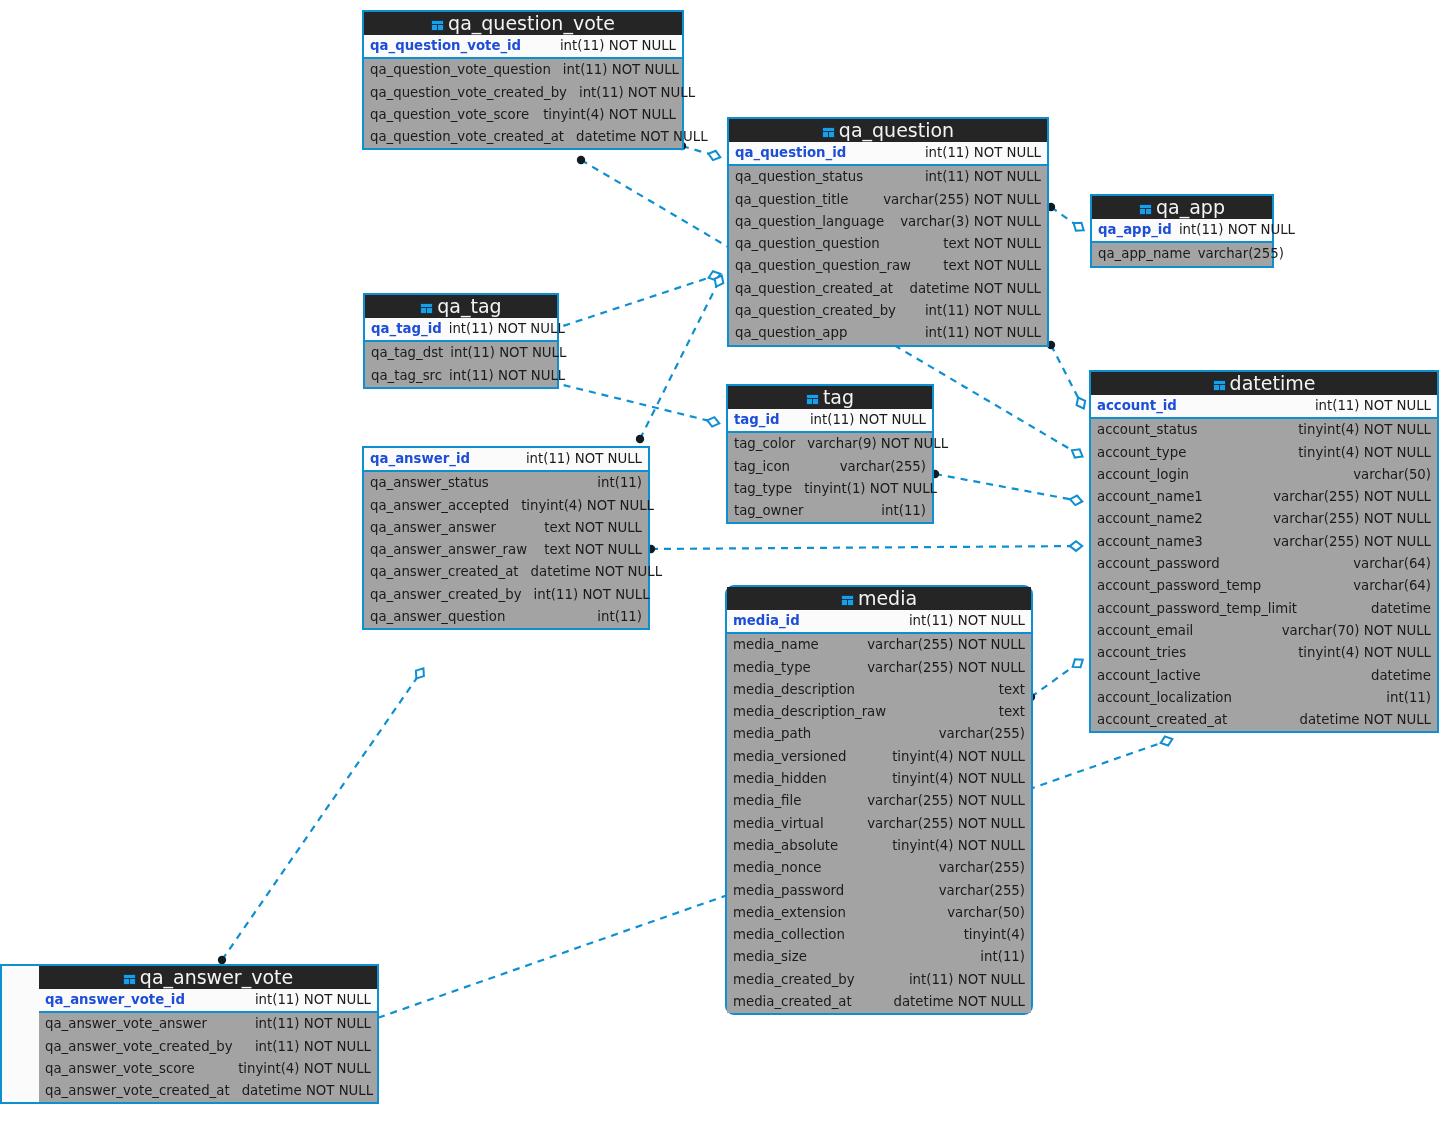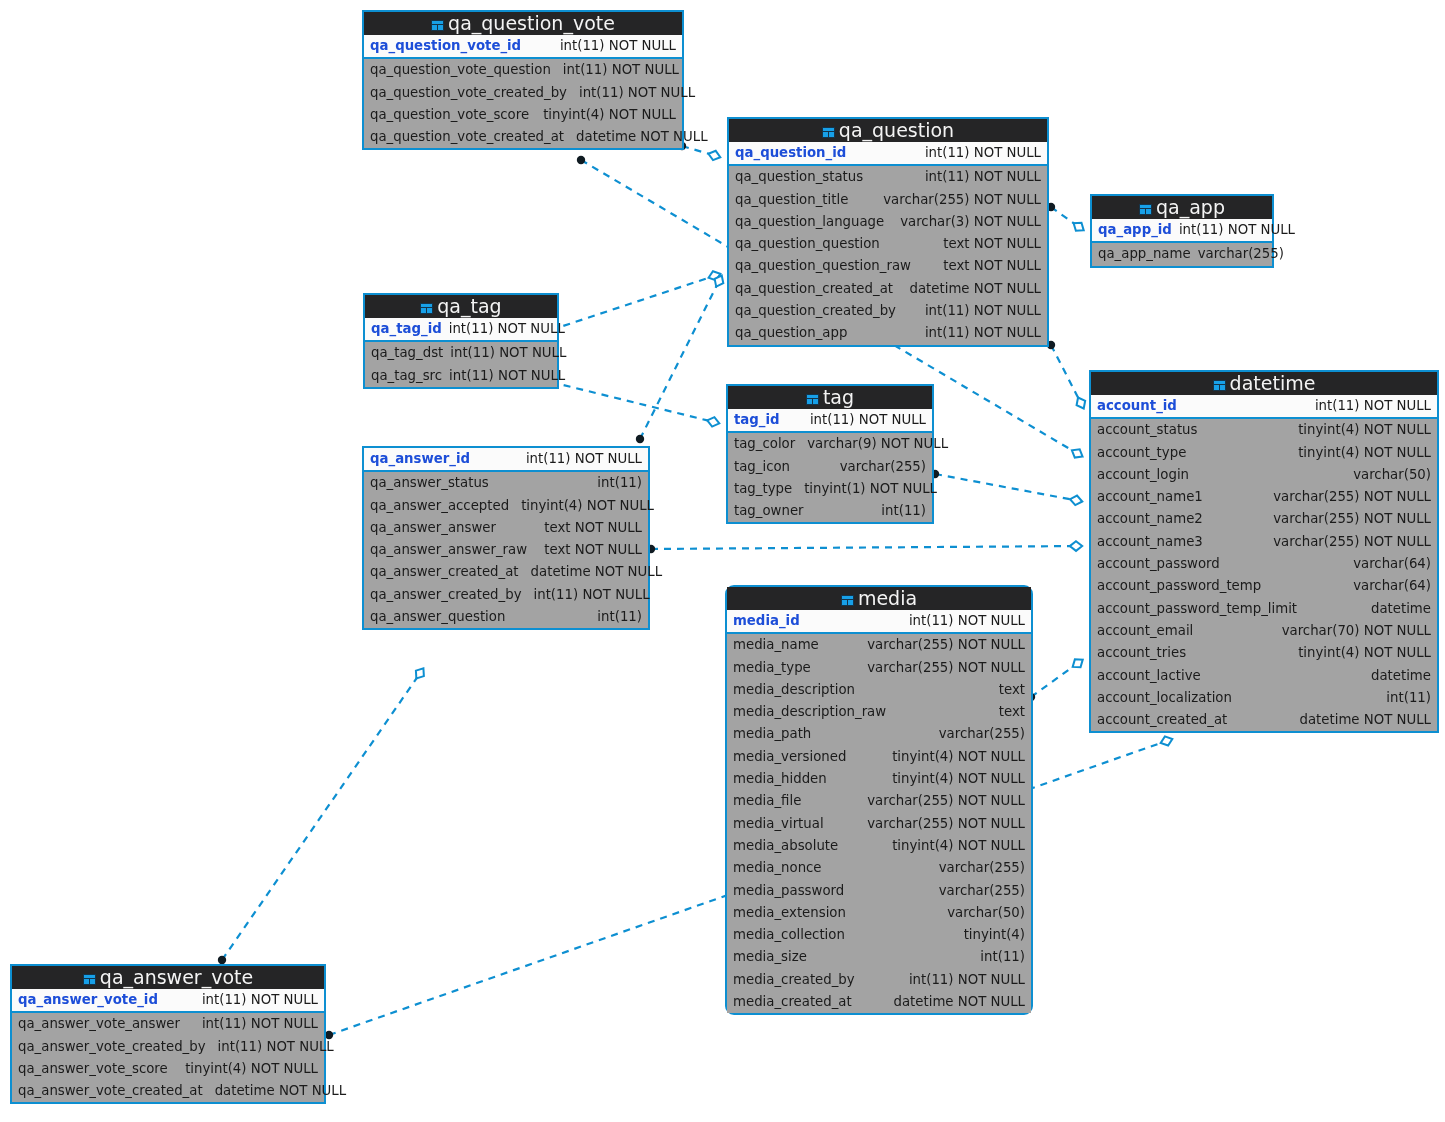--- a/index.html
+++ b/index.html
@@ -483,21 +483,21 @@
         <div class="col">
           <span class="col-name">media_created_by</span>
           <span class="col-type">int(11) NOT NULL</span>
         </div>
         <div class="col">
           <span class="col-name">media_created_at</span>
           <span class="col-type">datetime NOT NULL</span>
         </div>
       </div>
     </div>
-    <div class="entity" style="left: 10px; top: 964px; width: 316px;">
+    <div class="entity" style="left: 0; top: 964px; width: 379px; padding-left: 37px;">
       <div class="entity-header"><span class="tbl-icon"></span><span>qa_answer_vote</span></div>
       <div class="pk-block">
         <div class="col pk">
           <span class="col-name">qa_answer_vote_id</span>
           <span class="col-type">int(11) NOT NULL</span>
         </div>
       </div>
       <div class="cols-block">
         <div class="col">
           <span class="col-name">qa_answer_vote_answer</span>

